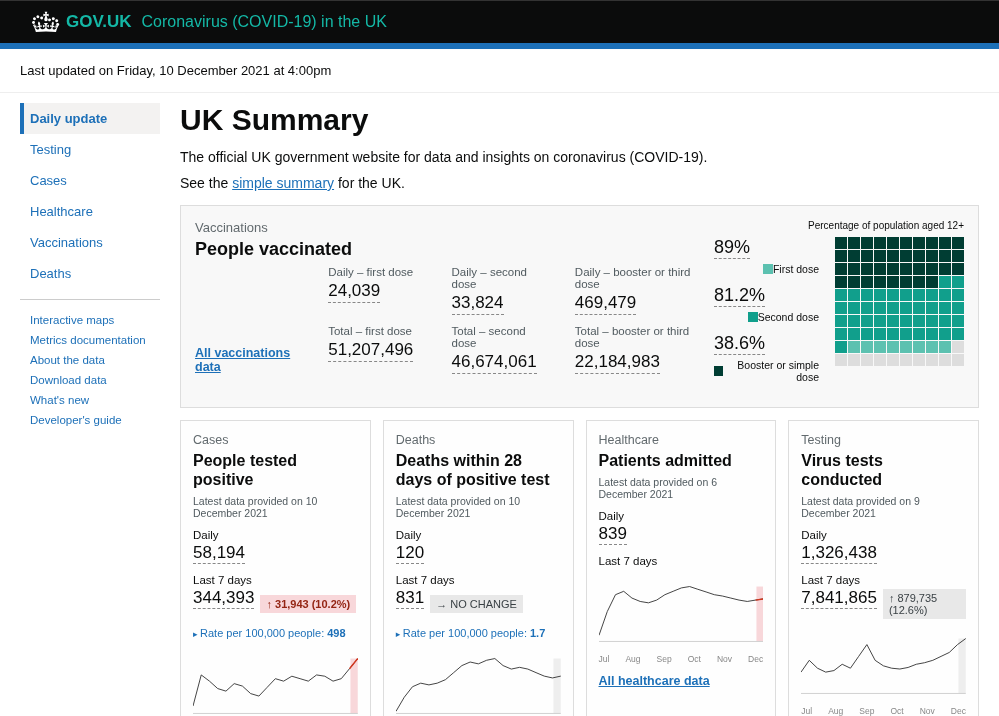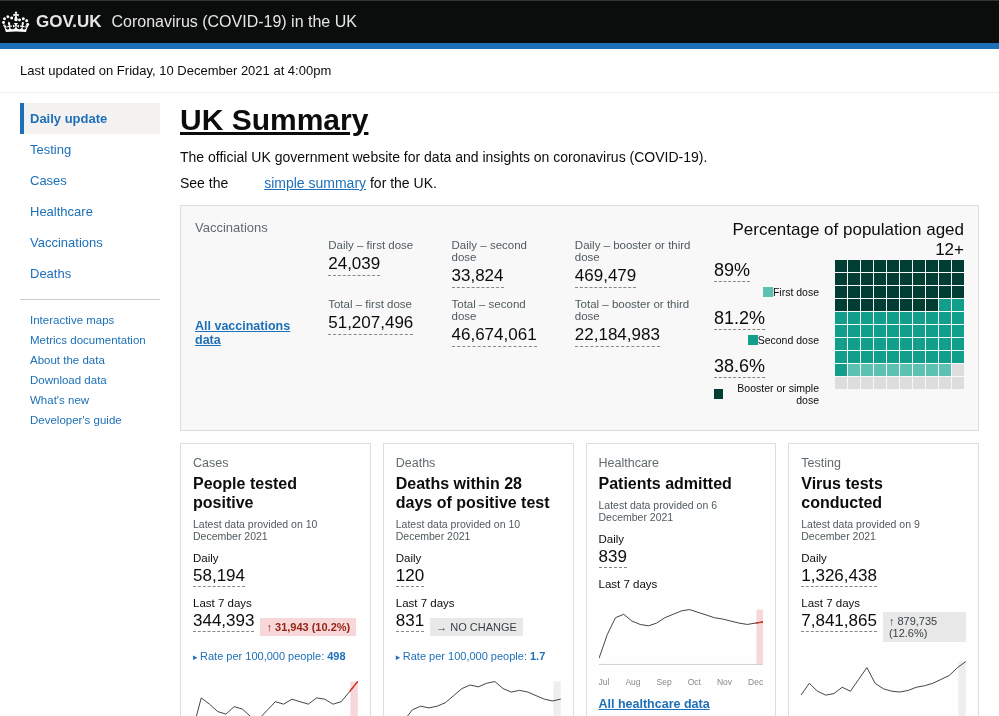--- a/index.html
+++ b/index.html
@@ -1,44 +1,44 @@
 <!DOCTYPE html>
 <html><head>
 <meta charset="utf-8">
 <style>
 * { margin: 0; padding: 0; box-sizing: border-box; }
 body { font-family: Arial, sans-serif; font-size: 13px; color: #0b0c0c; background: #fff; }
-.header { background: #0b0c0c; color: #e5e5e5; padding: 10px 2px; display: flex; align-items: center; border-top: 1px solid #333; }
+.header { background: #0b0c0c; color: #14b8a6; padding: 10px 32px; display: flex; align-items: center; border-top: 1px solid #333; }
 .crown-icon { width: 28px; height: 22px; margin-right: 6px; fill: #fff; }
 .header-govuk { font-weight: bold; font-size: 17px; margin-right: 10px; }
 .header-title { font-size: 16px; }
 .blue-bar { height: 6px; background: #1d70b8; }
 .updated { padding: 14px 20px; font-size: 13px; border-bottom: 1px solid #eee; }
 .content { display: flex; padding: 10px 20px; gap: 20px; }
 .sidebar { width: 140px; flex-shrink: 0; }
 .nav-item { display: block; padding: 8px 10px; color: #1d70b8; font-size: 13px; text-decoration: none; cursor: pointer; }
 .nav-item.active { background: #f3f2f1; font-weight: bold; border-left: 4px solid #1d70b8; padding-left: 6px; }
 .nav-divider { border: none; border-top: 1px solid #ccc; margin: 10px 0; }
 .small-link { display: block; padding: 4px 0 4px 10px; color: #1d70b8; font-size: 11.5px; text-decoration: none; cursor: pointer; }
 .main { flex: 1; }
-h1 { font-size: 30px; font-weight: bold; margin-bottom: 12px; text-decoration: underline; }
+h1 { font-size: 30px; font-weight: bold; margin-bottom: 12px; }
 .intro { font-size: 14px; margin-bottom: 10px; }
-.link { color: #1d70b8; text-decoration: underline; cursor: pointer; margin-left: 32px; }
+.link { color: #1d70b8; text-decoration: underline; cursor: pointer; }
 .vacc-panel { background: #f8f8f8; border: 1px solid #ddd; padding: 14px; margin-top: 14px; display: flex; gap: 20px; }
 .vacc-left { flex: 1; }
 .vacc-left .section-label { color: #626a6e; font-size: 13px; margin-bottom: 4px; }
 .vacc-left h2 { font-size: 18px; margin-bottom: 6px; }
 .vacc-date { font-size: 11px; color: #505a5f; margin-bottom: 10px; }
 .vacc-grid { display: grid; grid-template-columns: 1.1fr 1fr 1fr 1.2fr; gap: 10px 24px; }
 .metric-label { font-size: 11.5px; color: #505a5f; margin-bottom: 3px; }
 .metric-value { font-size: 17px; border-bottom: 1px dashed #888; display: inline-block; padding-bottom: 1px; }
 .vacc-link { grid-column: 1; align-self: end; }
 .all-link { color: #1d70b8; font-weight: bold; text-decoration: underline; font-size: 12.5px; cursor: pointer; display: inline-block; margin-top: 10px; }
 .vacc-right { width: 250px; text-align: right; font-size: 11px; }
-.pct-title { font-size: 17px; margin-bottom: 0; }
+.pct-title { font-size: 10px; margin-bottom: 6px; }
 .pct-row { display: flex; justify-content: flex-start; align-items: center; gap: 8px; margin-bottom: 4px; }
 .pct-val { font-size: 18px; border-bottom: 1px dashed #888; }
 .pct-legend { display: flex; align-items: center; font-size: 10.5px; justify-content: flex-end; margin-bottom: 10px; text-align: right; }
 .legend-sq { width: 10px; height: 10px; }
 .waffle { display: inline-grid; grid-template-columns: repeat(10, 12px); gap: 1px; margin-left: 8px; }
 .waffle div { width: 12px; height: 12px; }
 .pct-layout { display: flex; justify-content: flex-end; align-items: flex-start; gap: 8px; }
 .cards { display: grid; grid-template-columns: repeat(4, 1fr); gap: 12px; margin-top: 12px; }
 .card { border: 1px solid #ddd; padding: 12px; background: #fefefe; }
 .card .section-label { color: #626a6e; font-size: 12.5px; margin-bottom: 4px; }
@@ -92,20 +92,21 @@
   <main class="main">
     <h1>UK Summary</h1>
     <p class="intro">The official UK government website for data and insights on coronavirus (COVID-19).</p>
     <p class="intro">
       <span>See the </span><a class="link">simple summary</a><span> for the UK.</span>
     </p>
 
     <div class="vacc-panel">
       <div class="vacc-left">
         <div class="section-label">Vaccinations</div>
+        <h2>People vaccinated</h2>
         <div class="vacc-grid" id="vacc-grid">
             <div></div>
             <div><div class="metric-label">Daily – first dose</div><div class="metric-value">24,039</div></div>
             <div><div class="metric-label">Daily – second dose</div><div class="metric-value">33,824</div></div>
             <div><div class="metric-label">Daily – booster or third dose</div><div class="metric-value">469,479</div></div>
             <div class="vacc-link"><a class="all-link">All vaccinations data</a></div>
             <div><div class="metric-label">Total – first dose</div><div class="metric-value">51,207,496</div></div>
             <div><div class="metric-label">Total – second dose</div><div class="metric-value">46,674,061</div></div>
             <div><div class="metric-label">Total – booster or third dose</div><div class="metric-value">22,184,983</div></div>
           </div>

